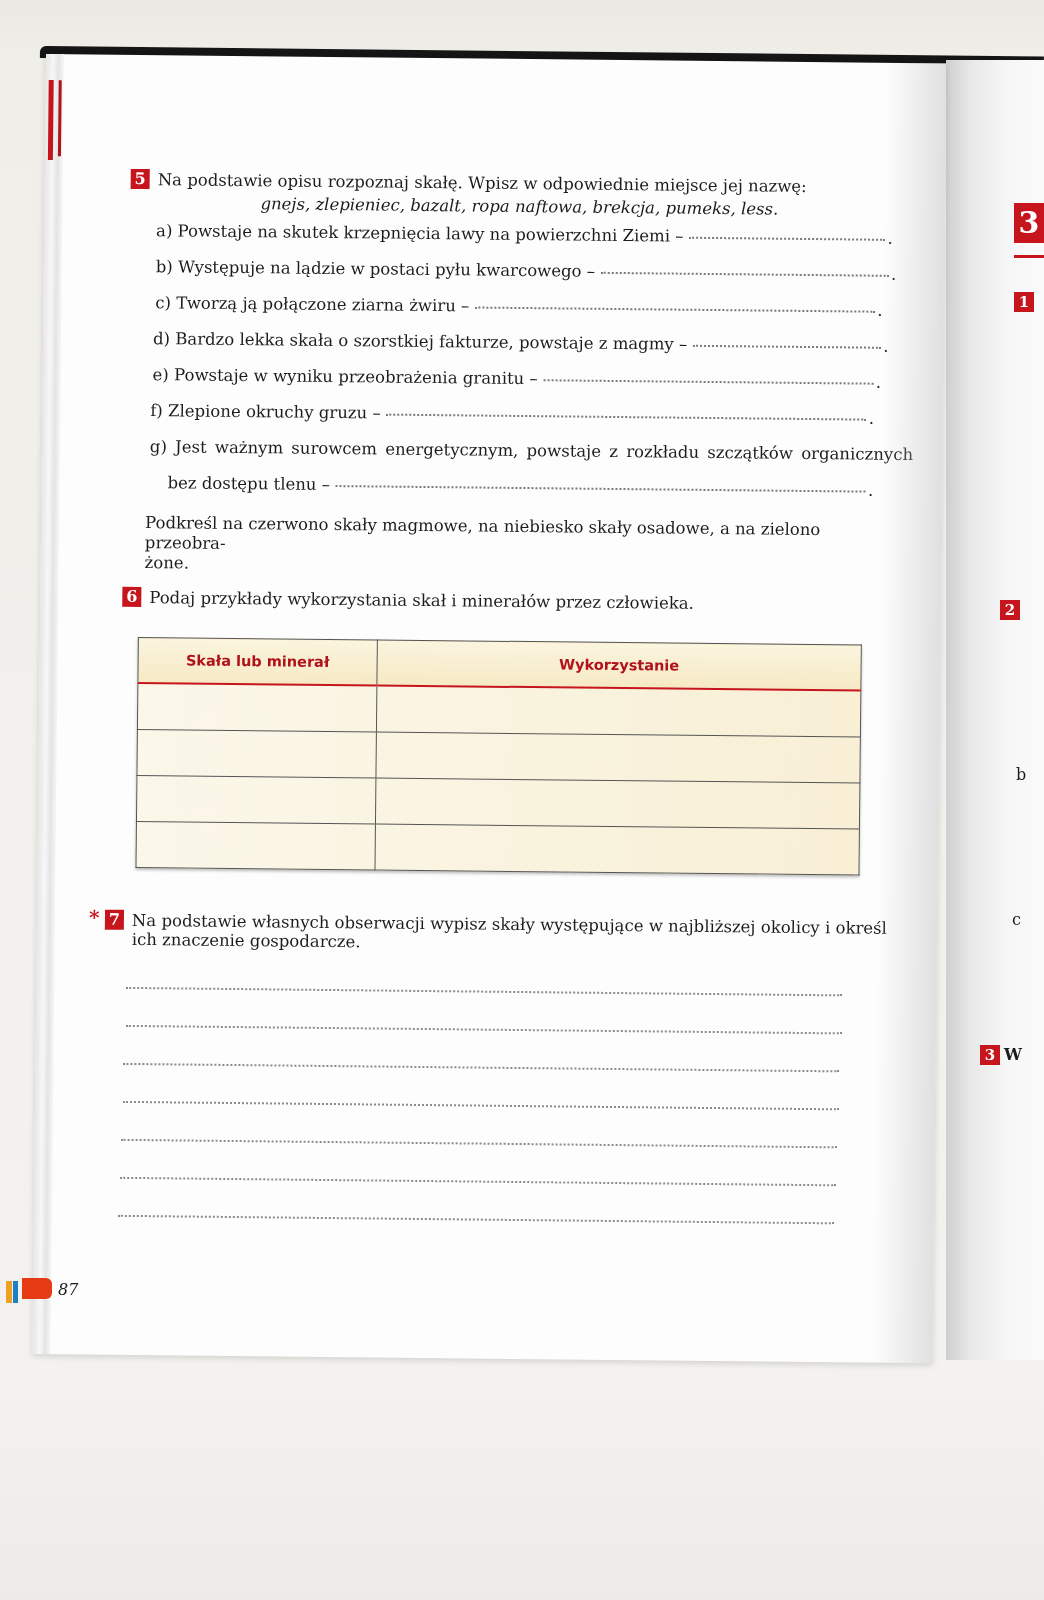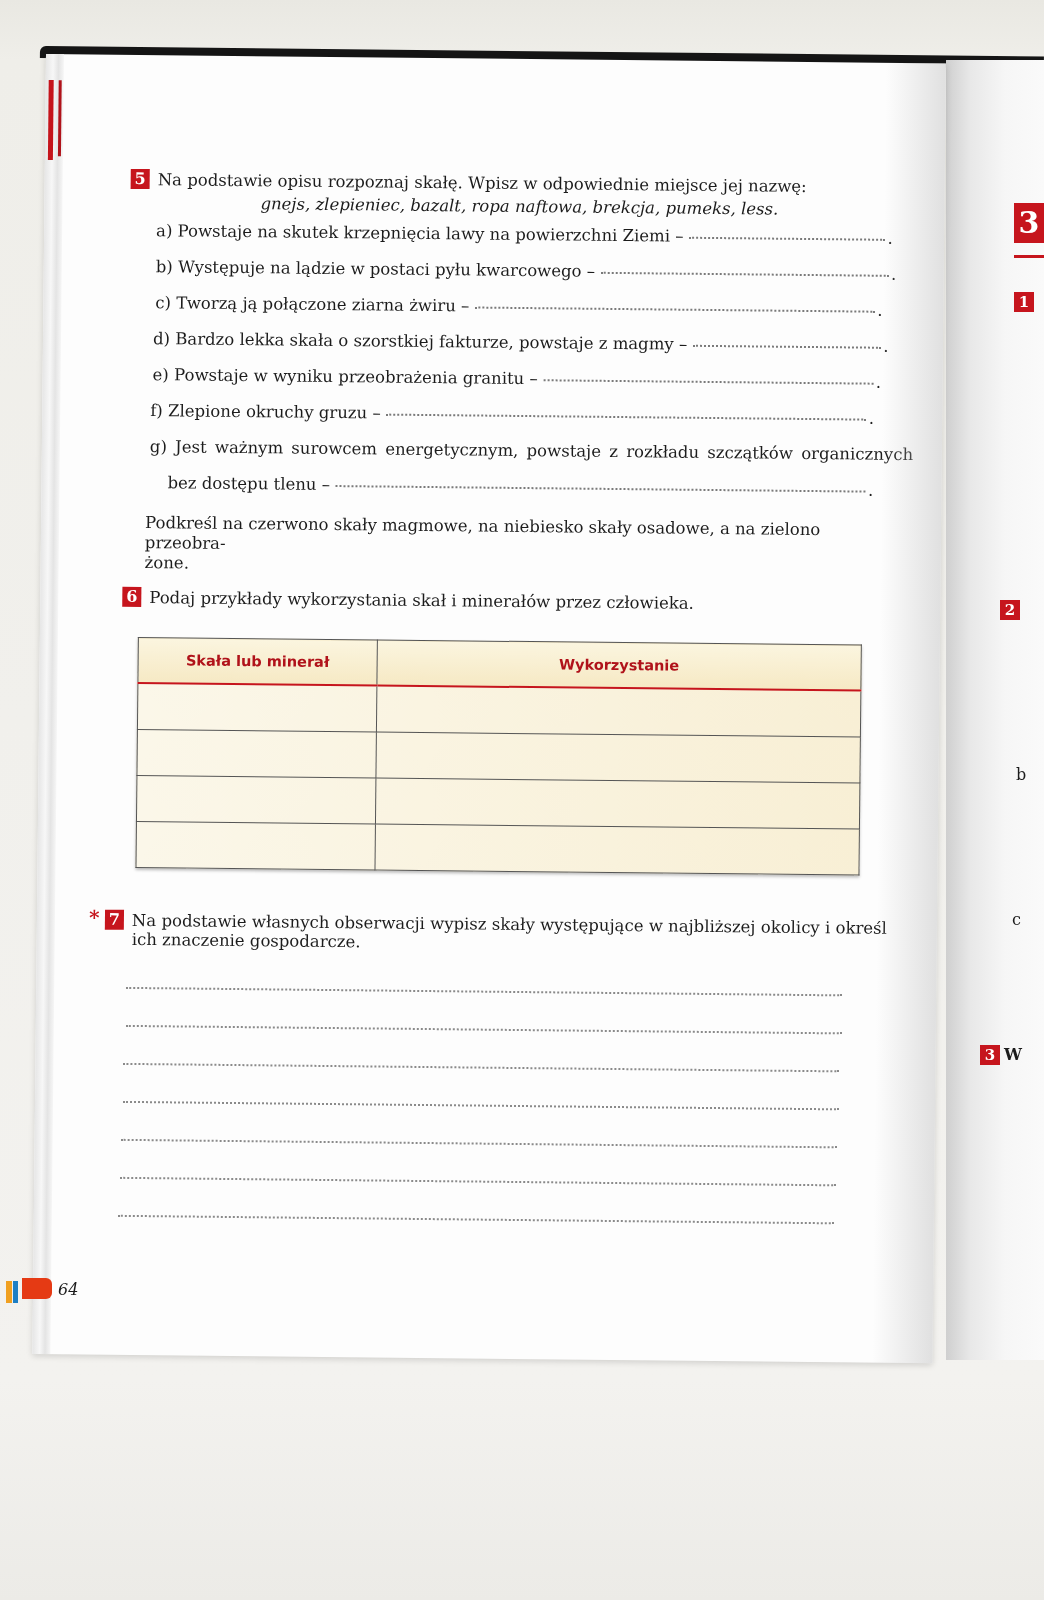--- a/index.html
+++ b/index.html
@@ -196,13 +196,13 @@
     <div class="answer-line" style="left:88px;top:1046px;width:716px;"></div>
     <div class="answer-line" style="left:86px;top:1084px;width:716px;"></div>
     <div class="answer-line" style="left:86px;top:1122px;width:716px;"></div>
     <div class="answer-line" style="left:84px;top:1160px;width:716px;"></div>
   </div>
 </div>
 
 <div class="tab-orange"></div>
 <div class="tab-blue"></div>
 <div class="page-tab"></div>
-<div class="page-num">64</div>
+<div class="page-num">87</div>
 
 </body></html>

